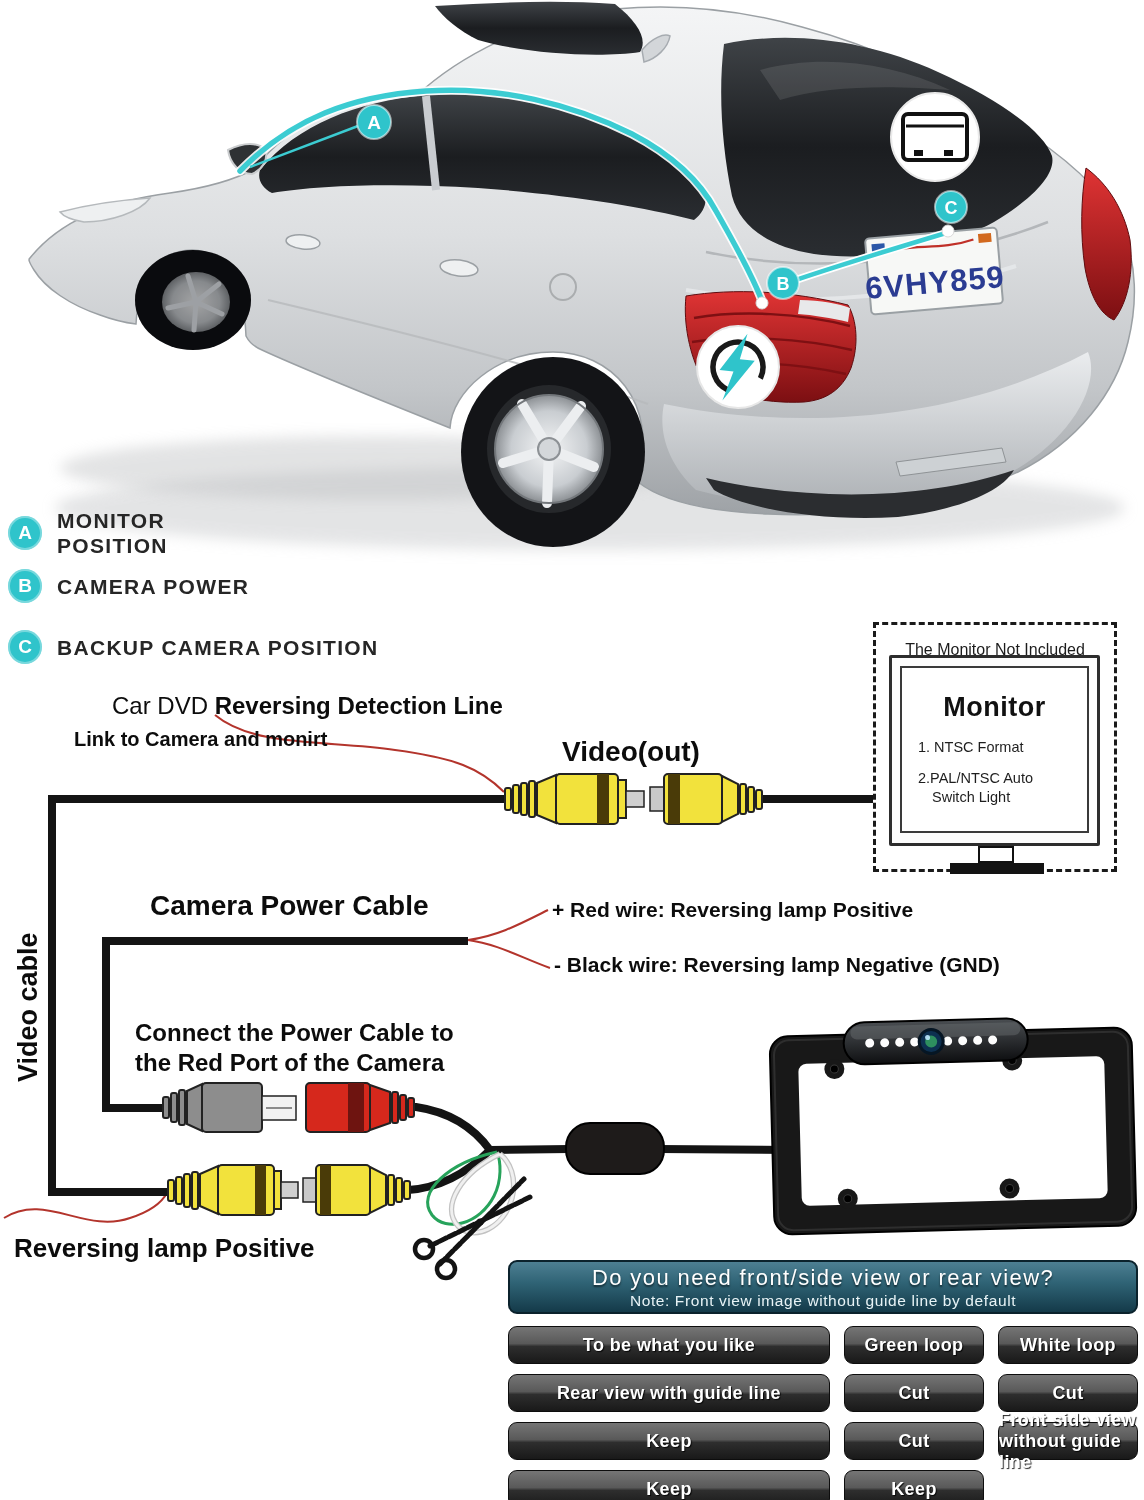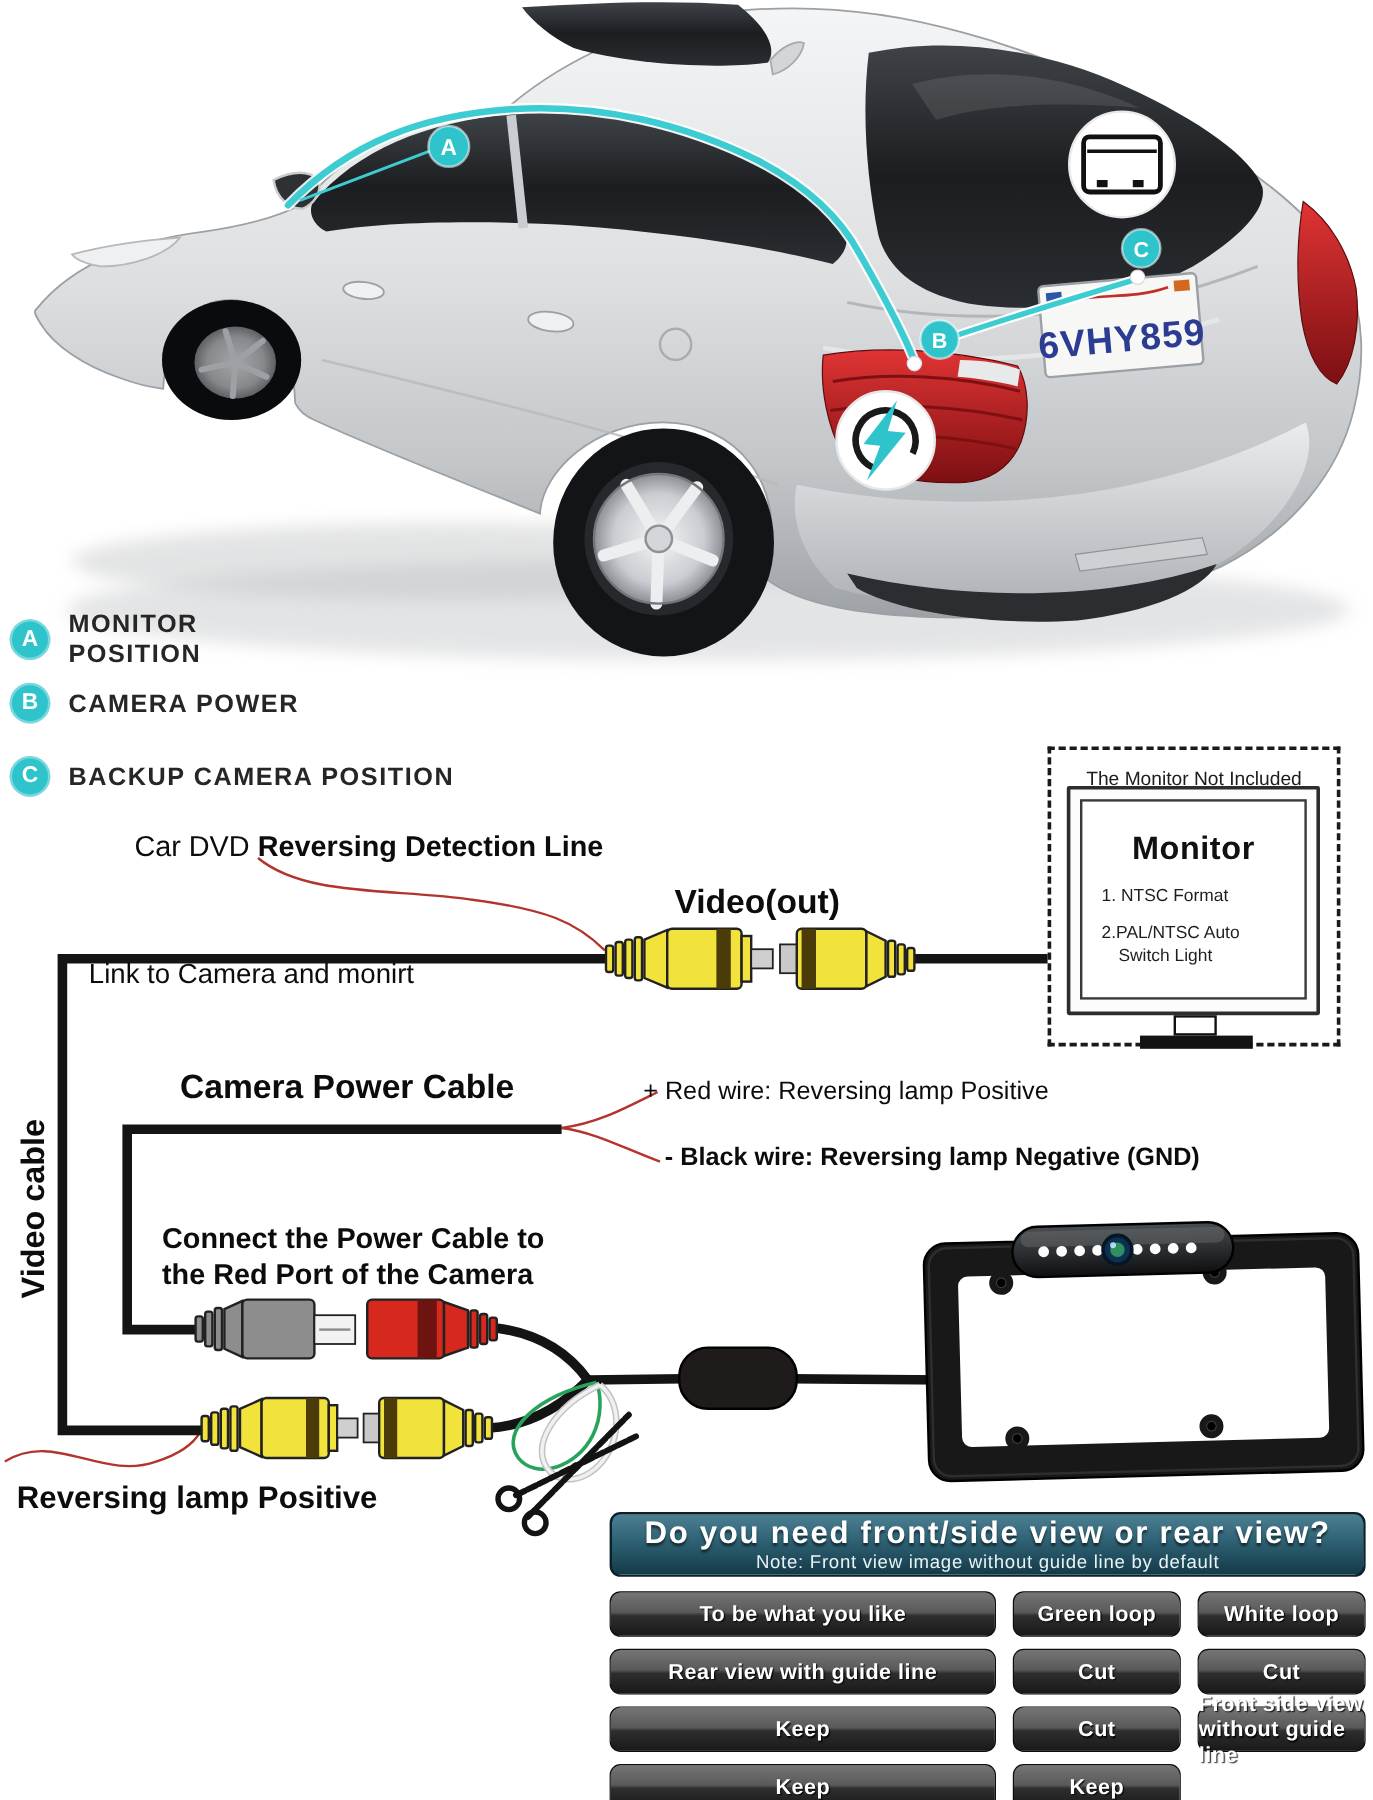--- a/index.html
+++ b/index.html
@@ -5,26 +5,26 @@
   html,body{margin:0;padding:0;background:#fff;}
   .canvas{position:relative;width:1144px;height:1500px;background:#fff;overflow:hidden;
           font-family:"Liberation Sans",sans-serif;color:#111;}
   svg.art{position:absolute;left:0;top:0;z-index:1;}
   svg text{font-family:"Liberation Sans",sans-serif;}
 
   .label{position:absolute;z-index:3;white-space:nowrap;color:#0c0c0c;}
   .lbl-dvd{left:112px;top:692px;font-size:24px;}
   .lbl-dvd .pre{font-weight:400;}
   .lbl-dvd .b{font-weight:700;}
-  .lbl-link{left:74px;top:798px;font-size:23px;font-weight:400;}
+  .lbl-link{left:74px;top:728px;font-size:20px;font-weight:700;}
   .lbl-videoout{left:562px;top:736px;font-size:28px;font-weight:700;}
   .lbl-videocable{left:13px;top:1082px;font-size:27px;font-weight:700;
                   transform:rotate(-90deg);transform-origin:0 0;}
   .lbl-powercable{left:150px;top:890px;font-size:28px;font-weight:700;}
-  .lbl-redwire{left:536px;top:898px;font-size:21px;font-weight:400;}
+  .lbl-redwire{left:552px;top:898px;font-size:21px;font-weight:700;}
   .lbl-blackwire{left:554px;top:953px;font-size:21px;font-weight:700;}
   .lbl-connect1{left:135px;top:1019px;font-size:24px;font-weight:700;}
   .lbl-connect2{left:135px;top:1049px;font-size:24px;font-weight:700;}
   .lbl-revpos{left:14px;top:1233px;font-size:26px;font-weight:700;}
 
   
   .legend-item{position:absolute;left:8px;z-index:3;display:flex;align-items:center;gap:15px;}
   .badge{width:34px;height:34px;border-radius:50%;background:#2fc4cb;color:#fff;flex:0 0 34px;
          display:flex;align-items:center;justify-content:center;font-weight:700;font-size:19px;
          box-shadow:inset 0 0 0 2px rgba(255,255,255,.35);}
@@ -43,21 +43,21 @@
   .monitor-li2{font-size:14.5px;margin:14px 0 0 16px;color:#1e1e1e;line-height:19px;}
   .monitor-li2 .ind{margin-left:14px;}
   .monitor-neck{position:absolute;left:102px;top:221px;width:36px;height:17px;border:2px solid #111;background:#fff;box-sizing:border-box;}
   .monitor-base{position:absolute;left:74px;top:238px;width:94px;height:11px;background:#131313;}
 
   
   .qa-table{position:absolute;left:508px;top:1260px;width:630px;z-index:3;}
   .qa-header{height:54px;box-sizing:border-box;border:2px solid #0b222c;border-radius:9px;
              background:linear-gradient(180deg,#4d7f92 0%,#2f6375 42%,#143a49 100%);
              display:flex;flex-direction:column;align-items:center;justify-content:center;}
-  .qa-title{color:#fff;font-weight:700;font-size:26px;letter-spacing:1.4px;text-shadow:0 2px 2px rgba(0,0,0,.55);text-align:right;}
+  .qa-title{color:#fff;font-weight:400;font-size:22px;letter-spacing:1.4px;text-shadow:0 2px 2px rgba(0,0,0,.55);text-align:right;}
   .qa-note{color:#e8f3f6;font-size:15.5px;margin-top:1px;letter-spacing:.6px;}
   .qa-grid{display:grid;grid-template-columns:322px 140px 140px;column-gap:14px;row-gap:10px;margin-top:12px;}
   .qa-cell{height:36px;border-radius:9px;border:1px solid #0d0d0d;color:#fff;font-weight:700;font-size:18px;
            letter-spacing:.4px;display:flex;align-items:center;justify-content:center;
            background:linear-gradient(180deg,#757575 0%,#595959 46%,#2e2e2e 54%,#191919 100%);
            text-shadow:1px 1px 1px rgba(0,0,0,.85);}
 </style>
 </head>
 <body>
 

